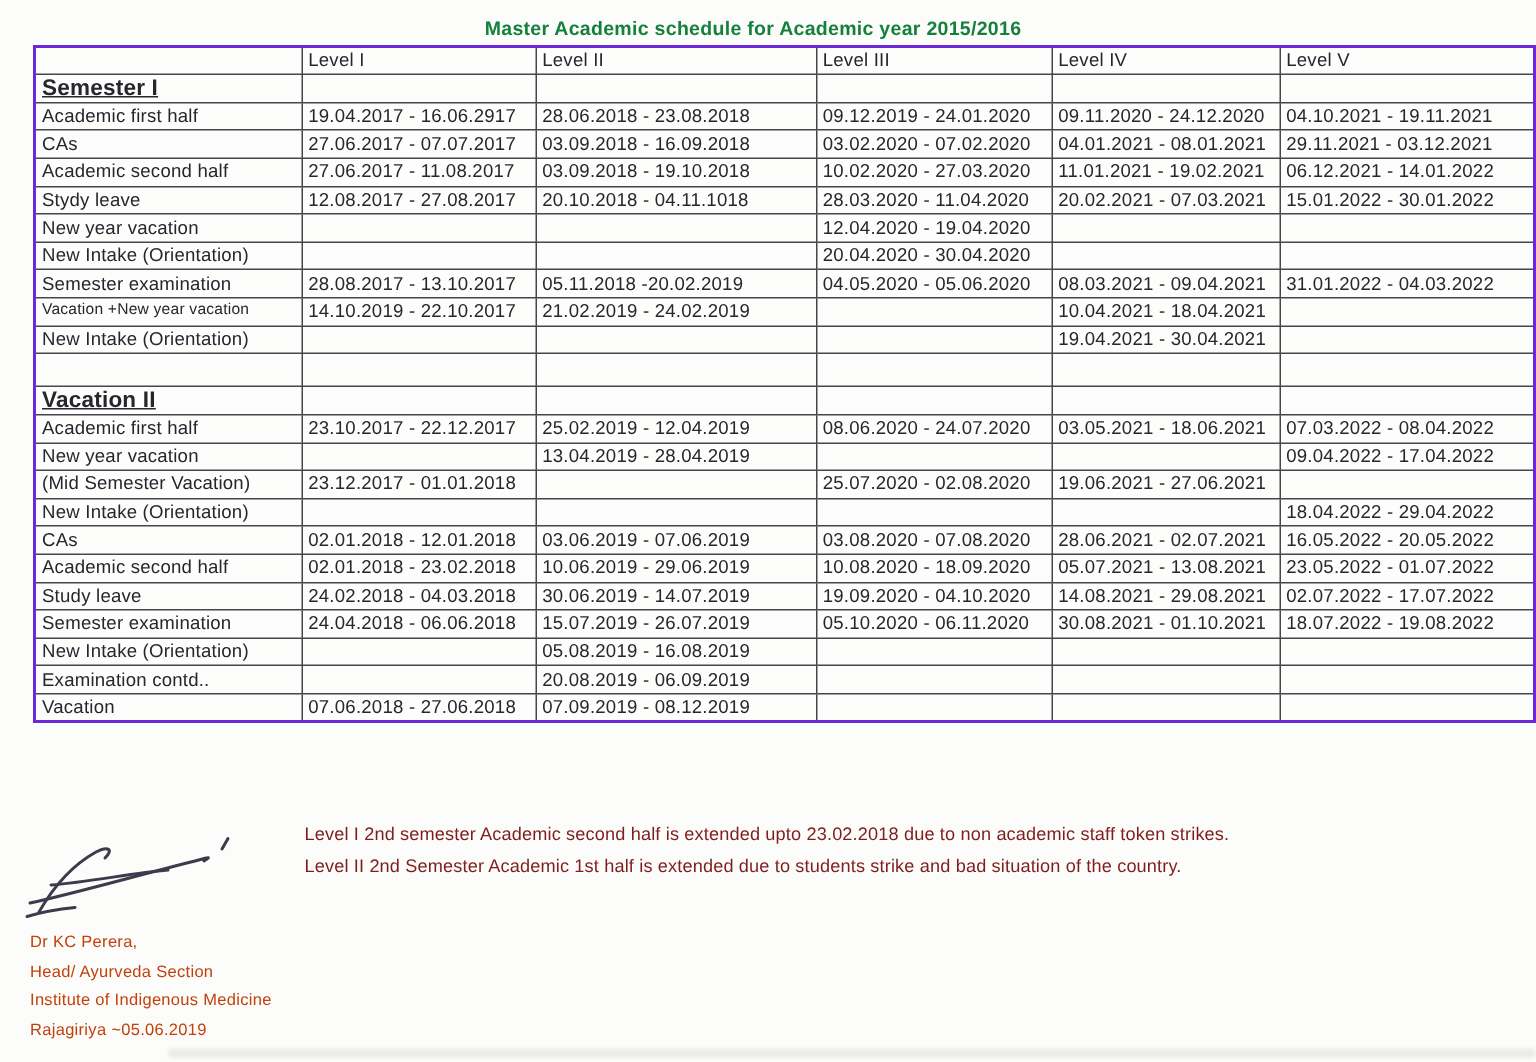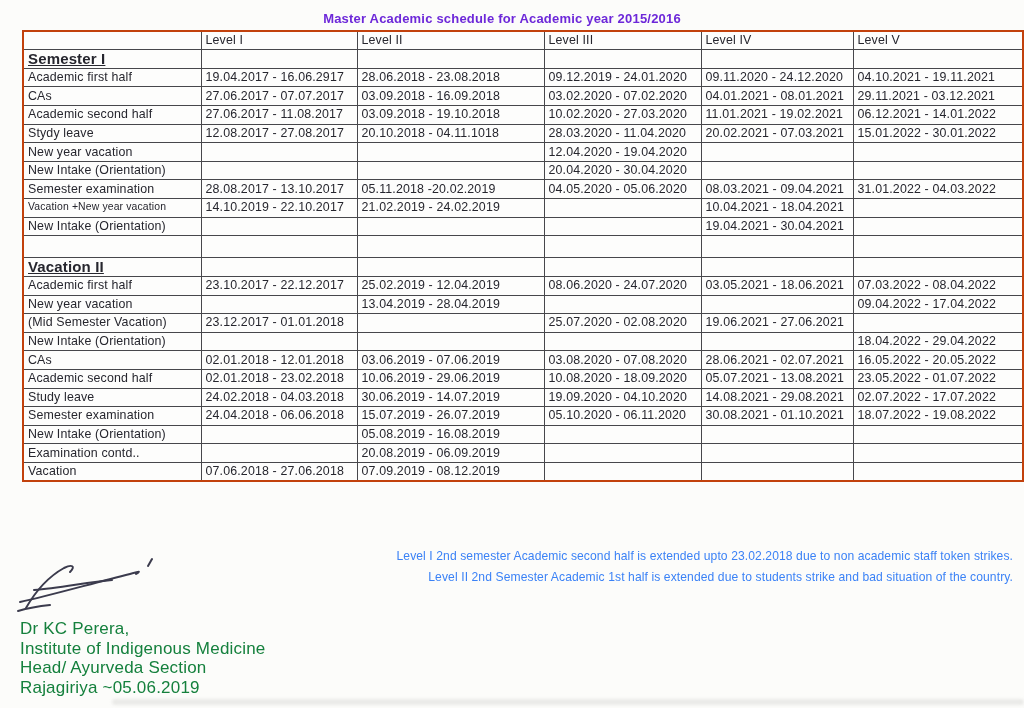--- a/index.html
+++ b/index.html
@@ -8,28 +8,28 @@
     position:relative;
     width:1024px; height:708px;
     background:#fcfcfa;
     font-family:"Liberation Sans", sans-serif;
     color:#24242c;
     overflow:hidden;
   }
   .title {
     position:absolute; top:11px; left:0; width:1004px;
     text-align:center; font-size:13px; font-weight:bold;
-    letter-spacing:.2px; color:#6d28d9;
+    letter-spacing:.2px; color:#15803d;
   }
   table.sched {
     position:absolute; left:22px; top:30px;
     width:1000px;
     border-collapse:collapse;
     table-layout:fixed;
-    border:2px solid #c2410c;
+    border:2px solid #6d28d9;
   }
   table.sched td {
     border:1px solid #47474b;
     height:18.6px;
     line-height:1.05;
     padding:1px 2px 1px 4px;
     font-size:12.4px;
     letter-spacing:.15px;
     color:#26262e;
     white-space:nowrap;
@@ -38,27 +38,26 @@
     vertical-align:middle;
   }
   td.hdr { font-size:12.6px; }
   td.lbl { font-size:12.5px; }
   td.lbl.section { font-weight:bold; text-decoration:underline; font-size:15px; }
   td.lbl.small { font-size:10.4px; }
   tr.emptyrow td { height:22px; }
   td.bk { background:var(--redaction,#3e3544); border-color:#3a3240; }
   .notes {
     position:absolute; left:203px; top:546px; width:810px;
-    font-size:12.1px; line-height:20.5px; color:#3b82f6;
+    font-size:12.1px; line-height:20.5px; color:#7f1d1d;
     letter-spacing:.1px;
-    text-align:right;
   }
   .sigblock {
     position:absolute; left:20px; top:619px;
-    font-size:17px; line-height:19.5px; color:#15803d;
+    font-size:11px; line-height:19.5px; color:#c2410c;
     letter-spacing:.2px;
   }
   .sig-svg { position:absolute; left:12px; top:556px; }
   .bottom-smudge {
     position:absolute; left:112px; top:699px; width:912px; height:6px;
     background:#c9c9c6; opacity:.35; filter:blur(1.5px);
     border-radius:3px;
   }
 </style>
 </head>
@@ -281,18 +280,18 @@
     <path d="M14 52 C22 38 34 22 52 12 C60 8 64 10 58 16"></path>
     <path d="M8 46 C36 40 78 28 118 18 C126 16 130 14 124 18"></path>
     <path d="M22 34 C48 32 76 26 100 24"></path>
     <path d="M6 55 C16 52 28 50 38 49"></path>
     <path d="M136 10 l4 -7"></path>
   </g>
 </svg>
 
 <div class="sigblock">
   <div>Dr KC Perera,</div>
+  <div>Head/ Ayurveda Section</div>
   <div>Institute of Indigenous Medicine</div>
-  <div>Head/ Ayurveda Section</div>
   <div>Rajagiriya ~05.06.2019</div>
 </div>
 
 <div class="bottom-smudge"></div>
 
 </body></html>

